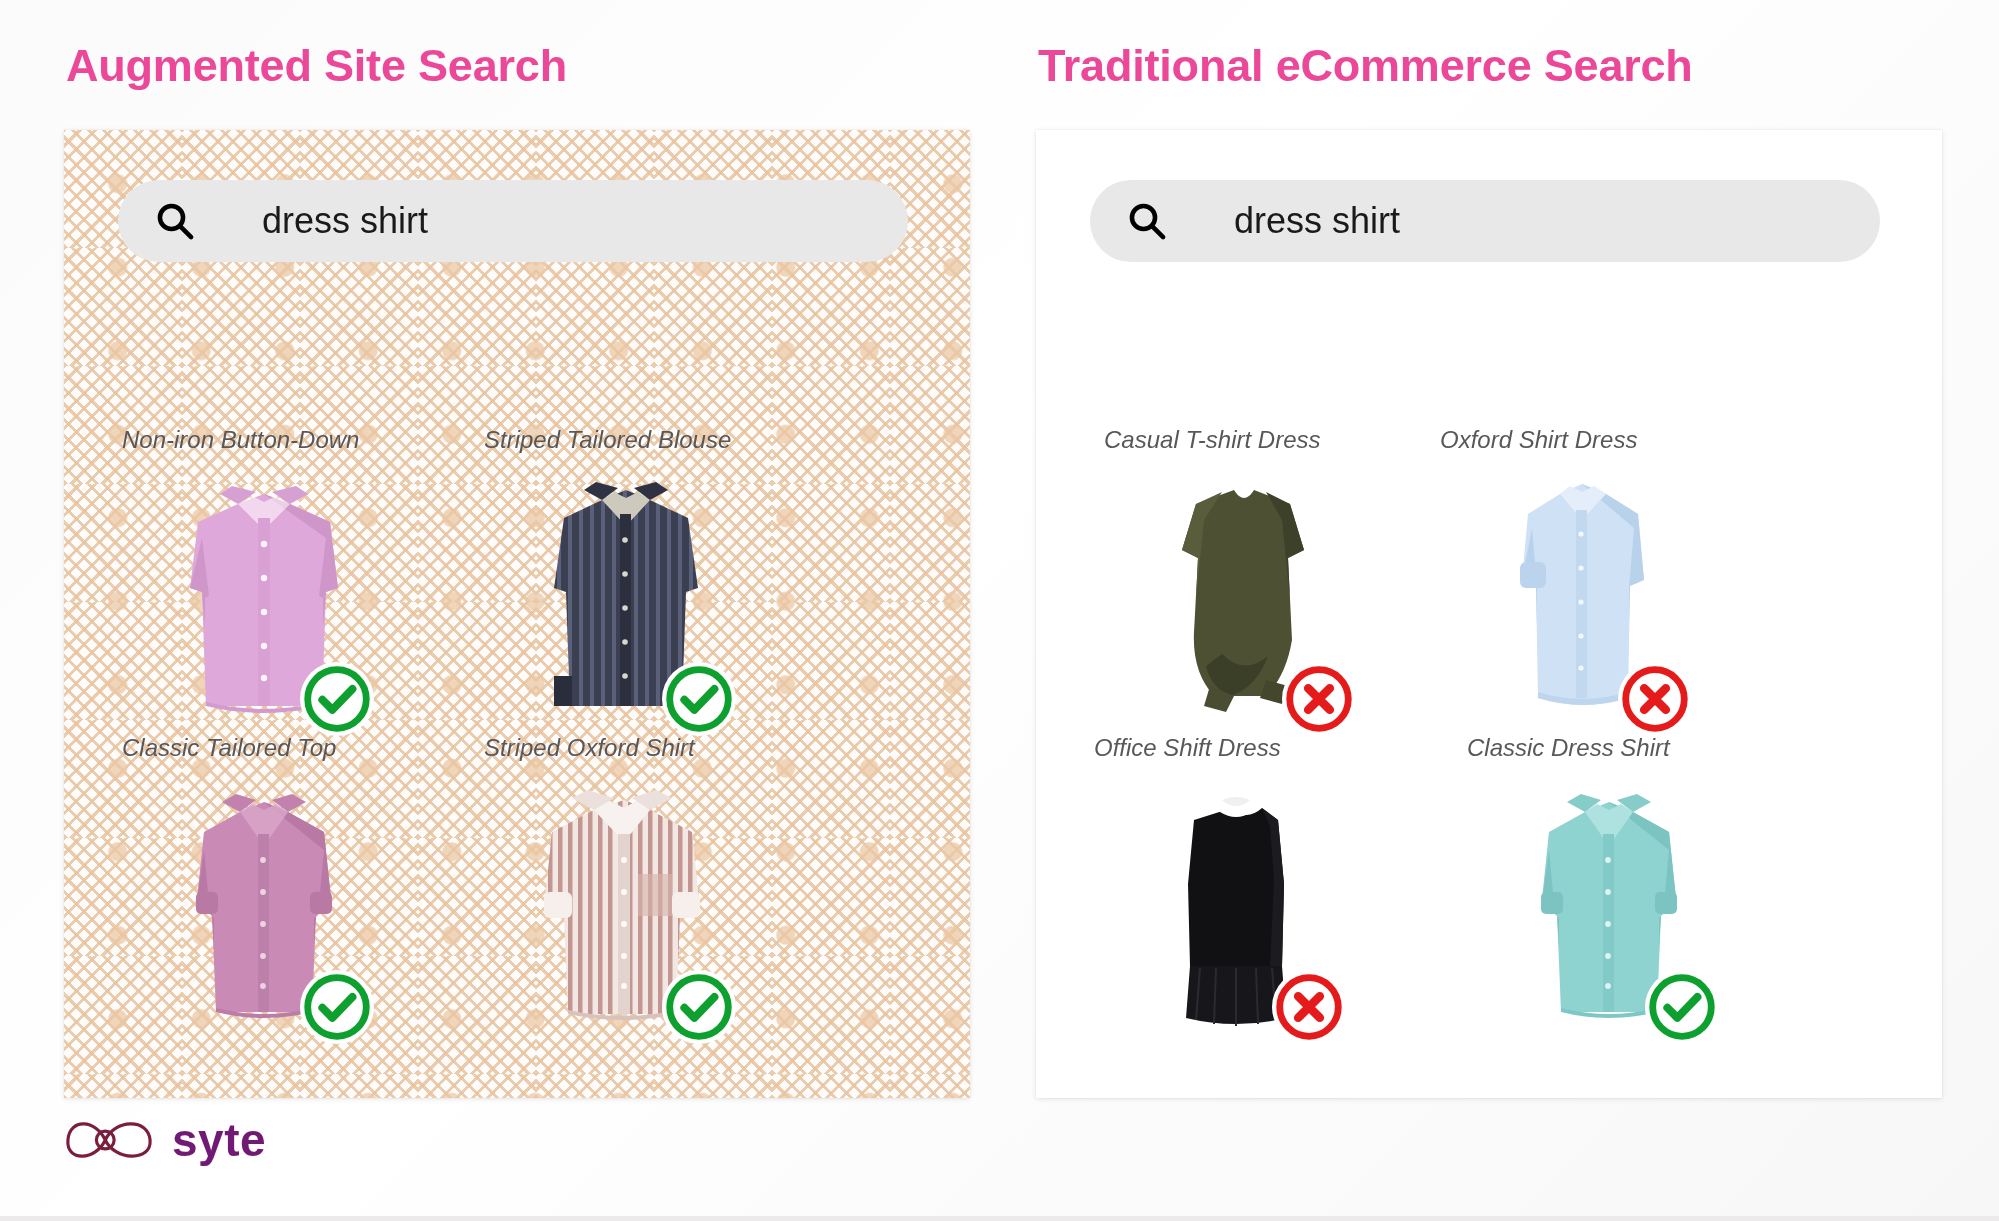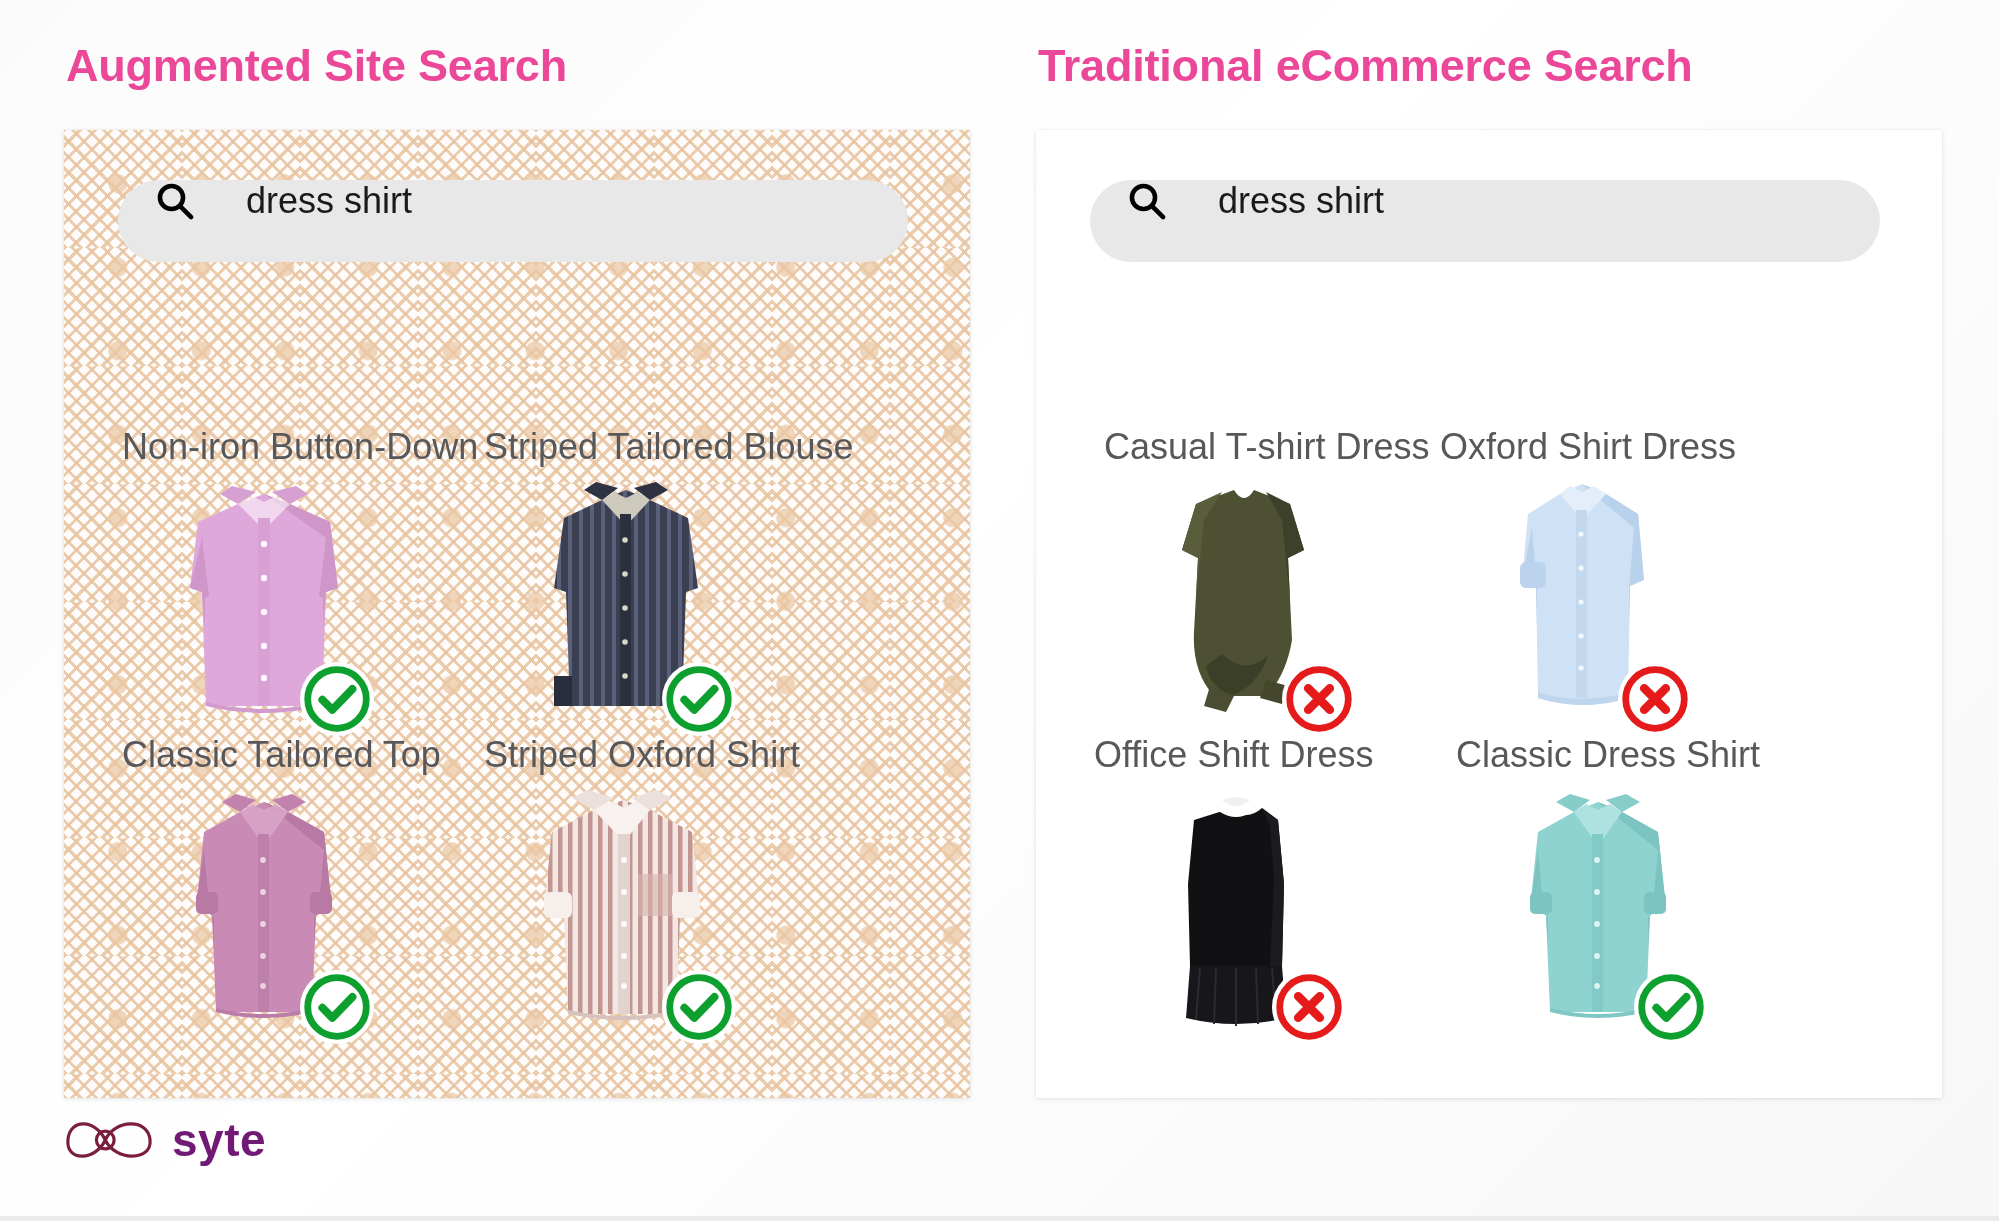--- a/index.html
+++ b/index.html
@@ -78,21 +78,23 @@
     background-position: 12px 12px;
   }
 
   
   .searchbar {
     position: absolute;
     height: 82px;
     background: #e8e8e8;
     border-radius: 41px;
     display: flex;
+    align-items: center;
     z-index: 4;
+    gap: 16px;
   }
   #search-left  { left: 118px; top: 180px; width: 790px; }
   #search-right { left: 86px;  top: 180px; width: 790px; }
   .search-icon {
     margin-left: 36px;
     width: 42px;
     height: 42px;
     flex: 0 0 auto;
     display: block;
   }
@@ -119,23 +121,24 @@
     width: 390px;
     height: 308px;
   }
   .cell.c0 { left: 50px; }
   .cell.c1 { left: 412px; }
 
   .product-label {
     position: absolute;
     top: 0;
     left: 8px;
-    font-size: 36px;
+    font-size: 24px;
     color: #58585a;
     white-space: nowrap;
+    font-style: italic;
   }
 
   .product-art {
     position: absolute;
     top: 48px;
     left: 0;
     width: 300px;
     height: 250px;
   }
   .product-art svg { display: block; width: 100%; height: 100%; }
@@ -441,21 +444,21 @@
           </svg>
         </div>
         <div class="badge no">
           <svg viewBox="0 0 48 48">
             <circle cx="24" cy="24" r="19" fill="#fff" stroke="#e51b1b" stroke-width="4.4"></circle>
             <path d="M17 17 L31 31 M31 17 L17 31" fill="none" stroke="#e51b1b" stroke-width="5.6" stroke-linecap="round"></path>
           </svg>
         </div>
       </div>
 
-      <div class="cell c1" style="left:412px;">
+      <div class="cell c1" style="left:423px;">
         <div class="product-label">Classic Dress Shirt</div>
         <div class="product-art">
           <svg viewBox="0 0 300 250" preserveAspectRatio="xMidYMid meet">
             <g transform="translate(76,6)">
               <path d="M74 14 L98 24 L134 44 L142 120 L126 126 L122 224 L26 224 L22 126 L6 120 L14 44 L50 24 L74 14 Z" fill="#8fd3d0"></path>
               <path d="M74 14 L98 24 L134 44 L142 120 L126 126 L124 160 L124 130 L128 126 L134 62 Z" fill="#7cc4c1"></path>
               <path d="M6 120 L22 126 L24 160 L24 130 L20 126 L14 62 Z" fill="#7cc4c1"></path>
               <path d="M50 24 L74 58 L98 24 L86 16 L74 22 L62 16 Z" fill="#aee2e0"></path>
               <path d="M50 24 L32 14 L46 6 L66 12 Z" fill="#86ccc9"></path>
               <path d="M98 24 L116 14 L102 6 L82 12 Z" fill="#86ccc9"></path>

